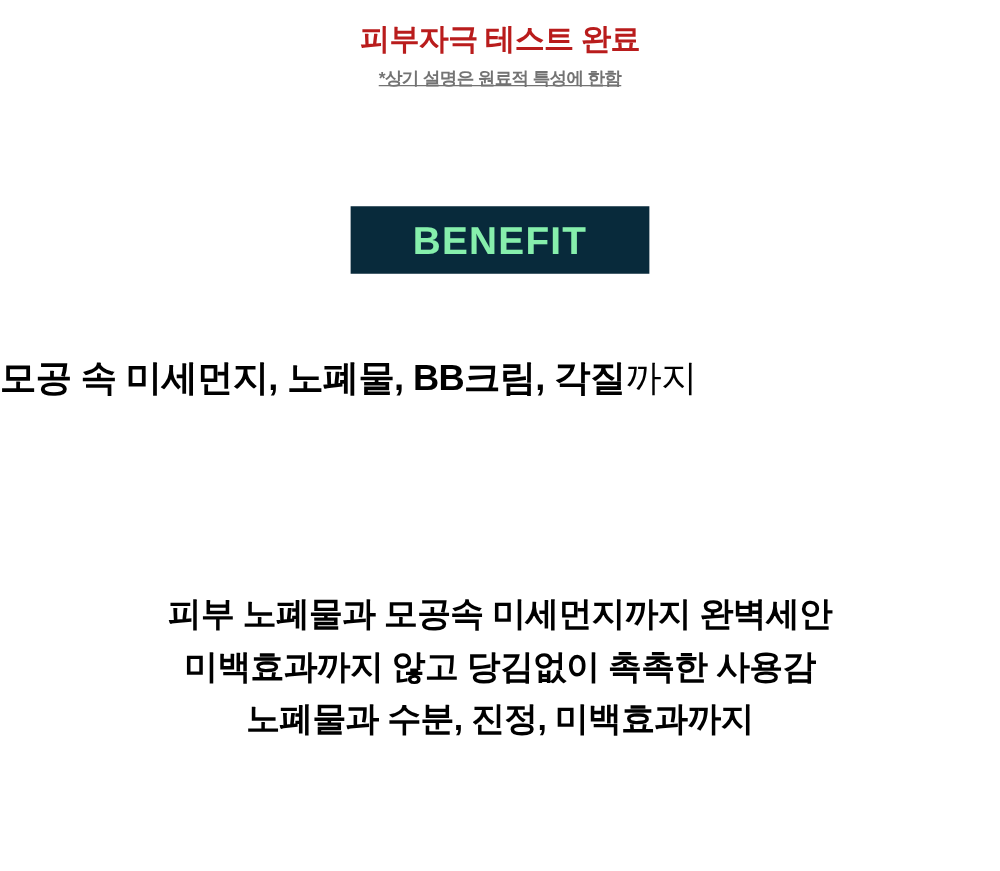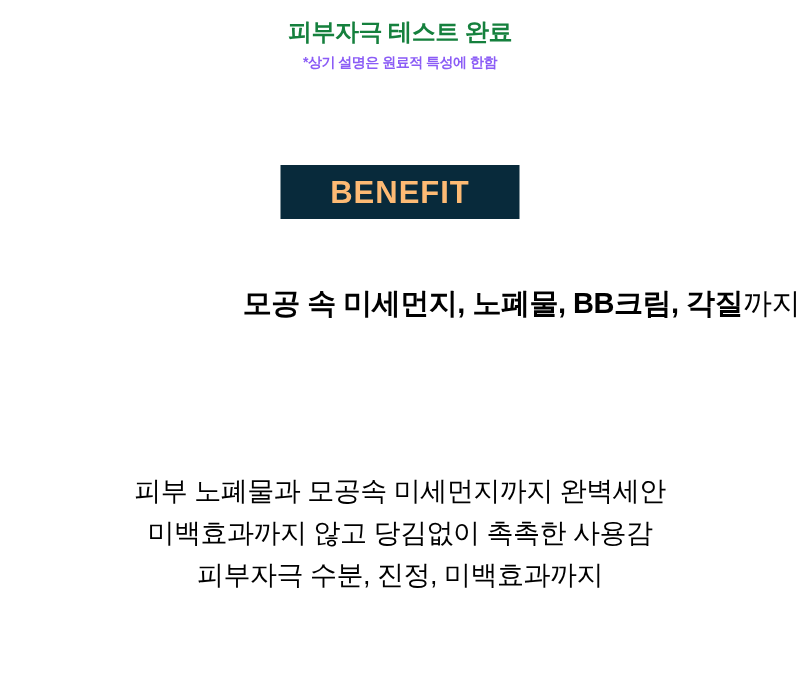--- a/index.html
+++ b/index.html
@@ -21,30 +21,31 @@
     top: 18px;
     left: 0;
     width: 800px;
     text-align: center;
   }
   .test-note-title {
     margin: 0;
     font-size: 24px;
     line-height: 28px;
     font-weight: 700;
-    color: #15803d;
+    color: #b91c1c;
     letter-spacing: -0.5px;
   }
   .test-note-sub {
     margin: 8px 0 0 0;
     font-size: 14px;
     line-height: 16px;
     font-weight: 700;
-    color: #8b5cf6;
+    color: #737373;
     letter-spacing: -0.5px;
+    text-decoration: underline;
   }
   .benefit-badge {
     position: absolute;
     top: 165px;
     left: 50%;
     transform: translateX(-50%);
     width: 239px;
     height: 54px;
     background: #082a3b; 
     display: flex;
@@ -56,21 +57,21 @@
     font-size: 31px;
     font-weight: 700;
     letter-spacing: 1px;
     line-height: 1;
   }
   .benefit-heading {
     position: absolute;
     top: 282px;
     left: 0;
     width: 800px;
-    text-align: right;
+    text-align: left;
     font-size: 29px;
     line-height: 43px;
     color: #000000;
     letter-spacing: -0.5px;
   }
   .benefit-heading p {
     margin: 0;
     font-weight: 400;
   }
   .benefit-heading strong {
@@ -82,40 +83,40 @@
     left: 0;
     width: 800px;
     text-align: center;
     font-size: 27px;
     line-height: 42px;
     color: #000000;
     letter-spacing: -0.5px;
   }
   .benefit-desc p {
     margin: 0;
-    font-weight: 400;
+    font-weight: 700;
   }
 </style>
 </head>
 <body>
 
 <div class="page" style="background: rgb(255, 255, 255);">
 
   <section class="test-note">
     <h2 class="test-note-title">피부자극 테스트 완료</h2>
     <p class="test-note-sub">*상기 설명은 원료적 특성에 한함</p>
   </section>
 
   <div class="benefit-badge" style="background: rgb(8, 42, 59);">
-    <span style="color: #fdba74;">BENEFIT</span>
+    <span style="color: #86efac;">BENEFIT</span>
   </div>
 
   <div class="benefit-heading">
     <p><strong>모공 속 미세먼지, 노폐물, BB크림, 각질</strong><span>까지</span></p>
   </div>
 
   <div class="benefit-desc">
     <p>피부 노폐물과 모공속 미세먼지까지 완벽세안</p>
     <p>미백효과까지 않고 당김없이 촉촉한 사용감</p>
-    <p>피부자극 수분, 진정, 미백효과까지</p>
+    <p>노폐물과 수분, 진정, 미백효과까지</p>
   </div>
 
 </div>
 
 </body></html>

